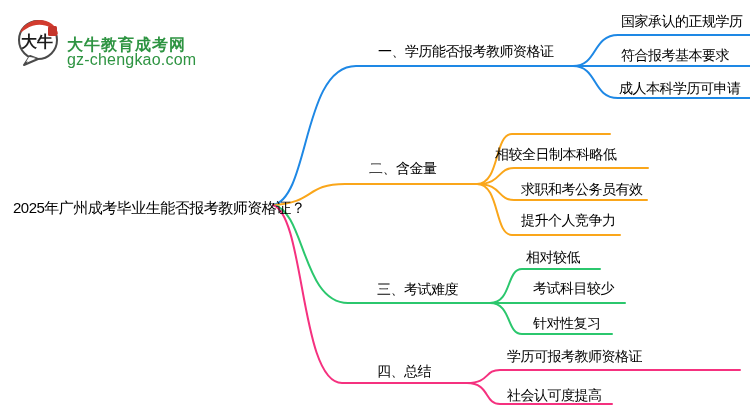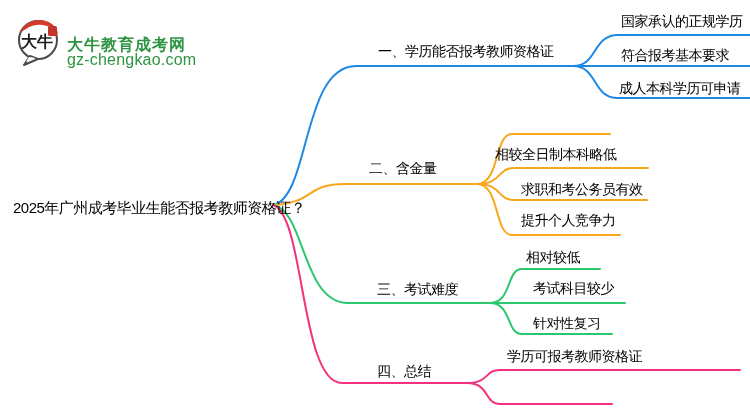--- a/index.html
+++ b/index.html
@@ -104,14 +104,15 @@
   <div class="n b2c3">求职和考公务员有效</div>
   <div class="n b2c4">提升个人竞争力</div>
 
   <div class="n b3">三、考试难度</div>
   <div class="n b3c1">相对较低</div>
   <div class="n b3c2">考试科目较少</div>
   <div class="n b3c3">针对性复习</div>
 
   <div class="n b4">四、总结</div>
   <div class="n b4c1">学历可报考教师资格证</div>
+  <div class="n b4c2">社会认可度提高</div>
 
 </div>
 
 </body></html>

